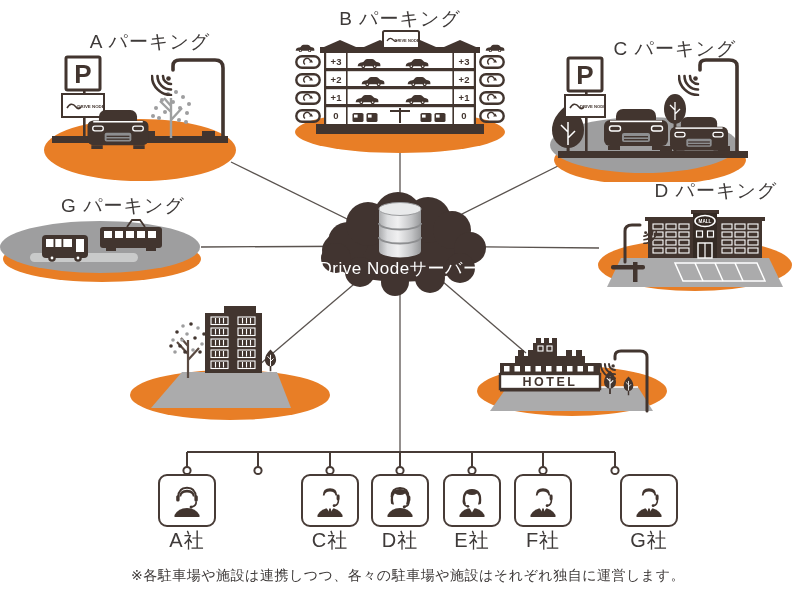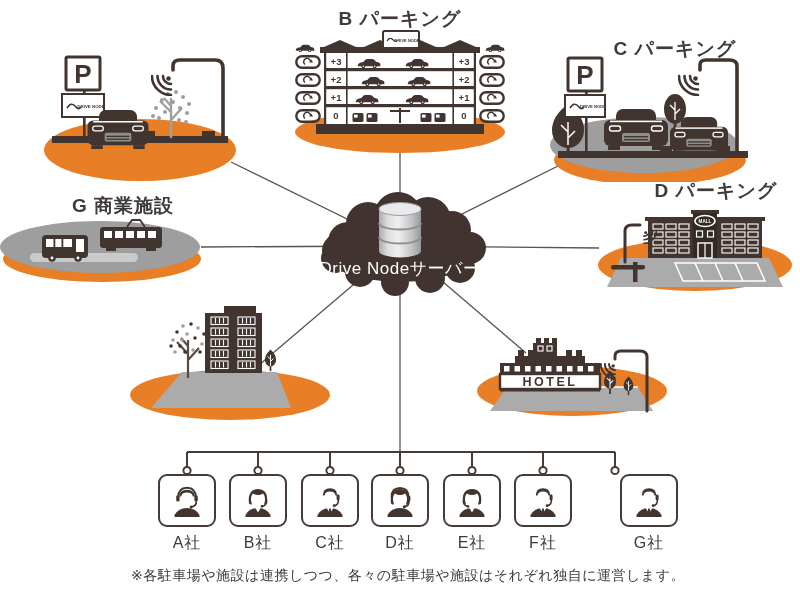--- a/index.html
+++ b/index.html
@@ -6,35 +6,35 @@
     --accent:#E87E26; --dark:#42352F; --ink:#3E3A39; --cloud:#413430;
     --gray:#9E9E9F; --light_gray:#C9CACA; --lot:#ABABAC; --border:#473B36;
   }
   *{margin:0;padding:0;box-sizing:border-box}
   html,body{background:#fff}
   body{font-family:"Liberation Sans","DejaVu Sans",sans-serif;color:var(--ink)}
   #stage{position:relative;width:800px;height:596px;background:#fff;overflow:hidden}
   svg text{font-family:"Liberation Sans","DejaVu Sans",sans-serif}
   .abs{position:absolute}
   .flabel{position:absolute;transform:translateX(-50%);font-size:19px;letter-spacing:1px;
-          color:var(--ink);white-space:nowrap;font-weight:700}
+          color:var(--ink);white-space:nowrap;font-weight:400}
   .scene{position:absolute}
   
   .f-acc{fill:var(--accent)} .f-dark{fill:var(--dark)} .f-cloud{fill:var(--cloud)}
   .f-white{fill:#fff} .f-gray{fill:var(--gray)} .f-lgray{fill:var(--light_gray)}
   .f-lot{fill:var(--lot)} .no-f{fill:none}
   .s-dark{stroke:var(--dark)} .s-white{stroke:#fff}
   .lnk{stroke:#5a534f;stroke-width:1.3}
   .wave{fill:none;stroke:var(--dark);stroke-width:2.6;stroke-linecap:round}
   
   .co{position:absolute;top:474px;transform:translateX(-50%);width:62px;text-align:center}
   .co-box{width:58px;height:53px;margin:0 auto;border:2.3px solid var(--border);
           border-radius:9px;background:#fff;display:flex;align-items:center;justify-content:center}
   .co-ic{width:40px;height:40px;display:block}
-  .co-label{margin-top:6px;font-size:16px;color:var(--ink);letter-spacing:1px}
+  .co-label{font-size:20px;color:var(--ink);letter-spacing:1px}
   .note{position:absolute;left:8px;top:567px;width:100%;text-align:center;
         font-size:14px;letter-spacing:.5px;color:var(--ink)}
   .cloud-wrap{position:absolute;left:300px;top:190px;width:200px;height:115px}
 </style>
 </head>
 <body>
 
 <div id="stage">
 
   <svg width="0" height="0" style="position:absolute" aria-hidden="true">
@@ -150,23 +150,24 @@
           <circle cx="258" cy="470.5" r="3.6"></circle>
         <circle cx="330" cy="470.5" r="3.6"></circle>
           <circle cx="400" cy="470.5" r="3.6"></circle>
         <circle cx="472" cy="470.5" r="3.6"></circle>
           <circle cx="543" cy="470.5" r="3.6"></circle>
         <circle cx="615" cy="470.5" r="3.6"></circle>
       </g>
     </g>
   </svg>
 
+  <div class="flabel" style="left:150px;top:29px">A パーキング</div>
   <div class="flabel" style="left:400px;top:6px">B パーキング</div>
   <div class="flabel" style="left:675px;top:36px">C パーキング</div>
-  <div class="flabel" style="left:123px;top:193px">G 商業施設</div>
+  <div class="flabel" style="left:123px;top:193px">G パーキング</div>
   <div class="flabel" style="left:716px;top:178px">D パーキング</div>
 
   <svg class="scene" style="left:40px;top:50px" width="205" height="135" viewBox="0 0 205 135">
     <ellipse cx="100" cy="100" rx="96" ry="31" class="f-acc"></ellipse>
     <g>
       <rect x="12" y="86" width="176" height="7" class="f-dark"></rect>
       <rect x="102" y="81" width="13" height="5" class="f-dark"></rect>
       <rect x="162" y="81" width="13" height="5" class="f-dark"></rect>
     </g>
     <g>
@@ -510,28 +511,20 @@
   </div>
 
   <div class="co" style="left:187px">
     <div class="co-box">
       <svg class="co-ic" viewBox="0 0 40 40">
           <use href="#op-male"></use>
         </svg>
     </div>
     <div class="co-label">A社</div>
   </div>
-  <div class="co" style="left:258px">
-    <div class="co-box">
-      <svg class="co-ic" viewBox="0 0 40 40">
-          <use href="#f-bob"></use>
-        </svg>
-    </div>
-    <div class="co-label">B社</div>
-  </div>
   <div class="co" style="left:330px">
     <div class="co-box">
       <svg class="co-ic" viewBox="0 0 40 40">
           <use href="#m-suit"></use>
         </svg>
     </div>
     <div class="co-label">C社</div>
   </div>
   <div class="co" style="left:400px">
     <div class="co-box">

